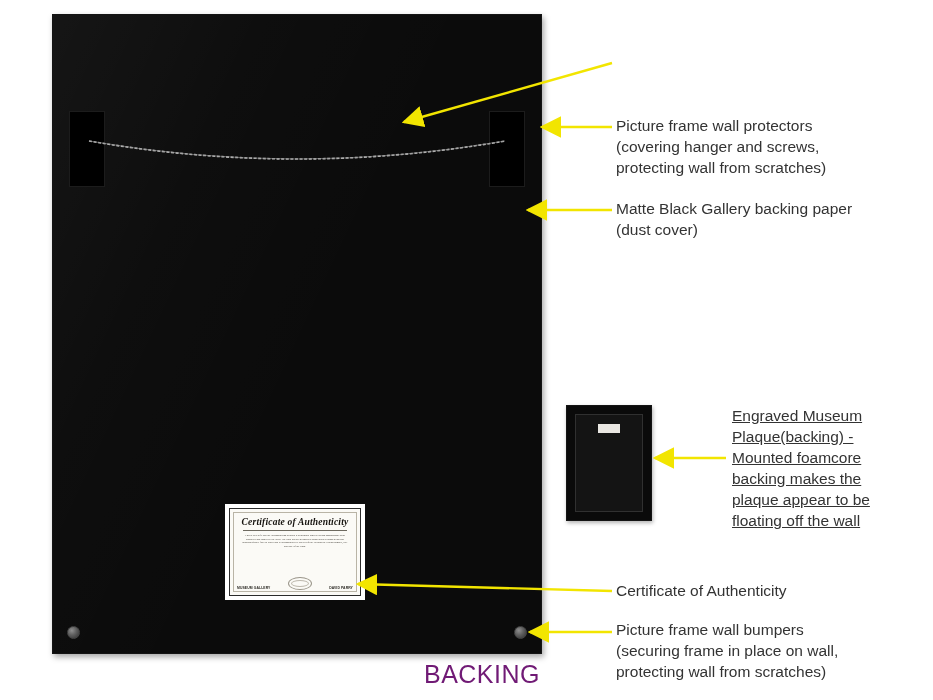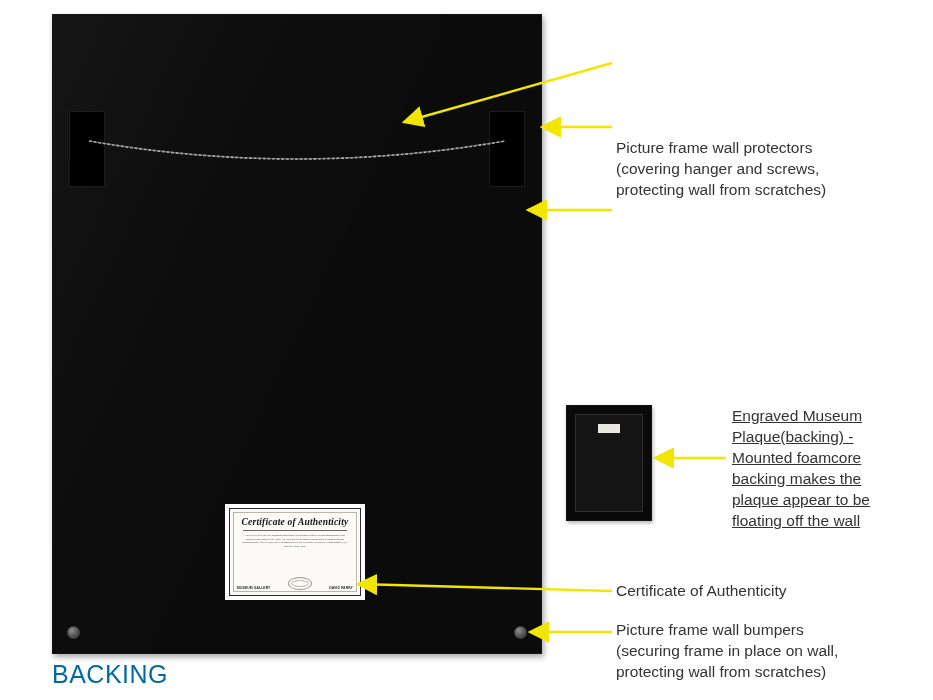--- a/index.html
+++ b/index.html
@@ -153,23 +153,23 @@
     border: 1px solid #bdb8ad;
     border-radius: 50%;
   }
 
   
   .backing-caption {
     position: absolute;
     left: 52px;
     top: 660px;
     width: 488px;
-    text-align: left;
+    text-align: right;
     font-size: 25px;
-    color: #0369a1;
+    color: #701a75;
     letter-spacing: .5px;
   }
 
   
   .plaque {
     position: absolute;
     left: 566px;
     top: 405px;
     width: 84px;
     height: 114px;
@@ -195,21 +195,21 @@
 
   
   .note {
     position: absolute;
     font-size: 15.5px;
     line-height: 21px;
     color: #333333;
     white-space: pre-line;
   }
   .note-1 { left: 616px; top: 52px;  width: 300px; }
-  .note-2 { left: 616px; top: 115px; width: 300px; margin-top: 22px; }
+  .note-2 { left: 616px; top: 115px; width: 300px; }
   .note-3 { left: 616px; top: 198px; width: 300px; }
   .note-4 { left: 732px; top: 405px; width: 190px; text-decoration: underline; }
   .note-5 { left: 616px; top: 580px; width: 300px; }
   .note-6 { left: 616px; top: 619px; width: 305px; }
 
   
   #arrows {
     position: absolute;
     left: 0; top: 0;
     width: 933px;
@@ -277,20 +277,22 @@
     <path d="M726,458 L655,458" stroke="#f2e500" stroke-width="2.4" fill="none" marker-end="url(#ah)"></path>
 
     <path d="M612,591 L358,584" stroke="#f2e500" stroke-width="2.4" fill="none" marker-end="url(#ah)"></path>
 
     <path d="M612,632 L530,632" stroke="#f2e500" stroke-width="2.4" fill="none" marker-end="url(#ah)"></path>
   </svg>
 
   <div class="note note-2">Picture frame wall protectors
 (covering hanger and screws,
 protecting wall from scratches)</div>
+  <div class="note note-3">Matte Black Gallery backing paper
+(dust cover)</div>
   <div class="note note-4">Engraved Museum
 Plaque(backing) -
 Mounted foamcore
 backing makes the
 plaque appear to be
 floating off the wall</div>
   <div class="note note-5">Certificate of Authenticity</div>
   <div class="note note-6">Picture frame wall bumpers
 (securing frame in place on wall,
 protecting wall from scratches)</div>

